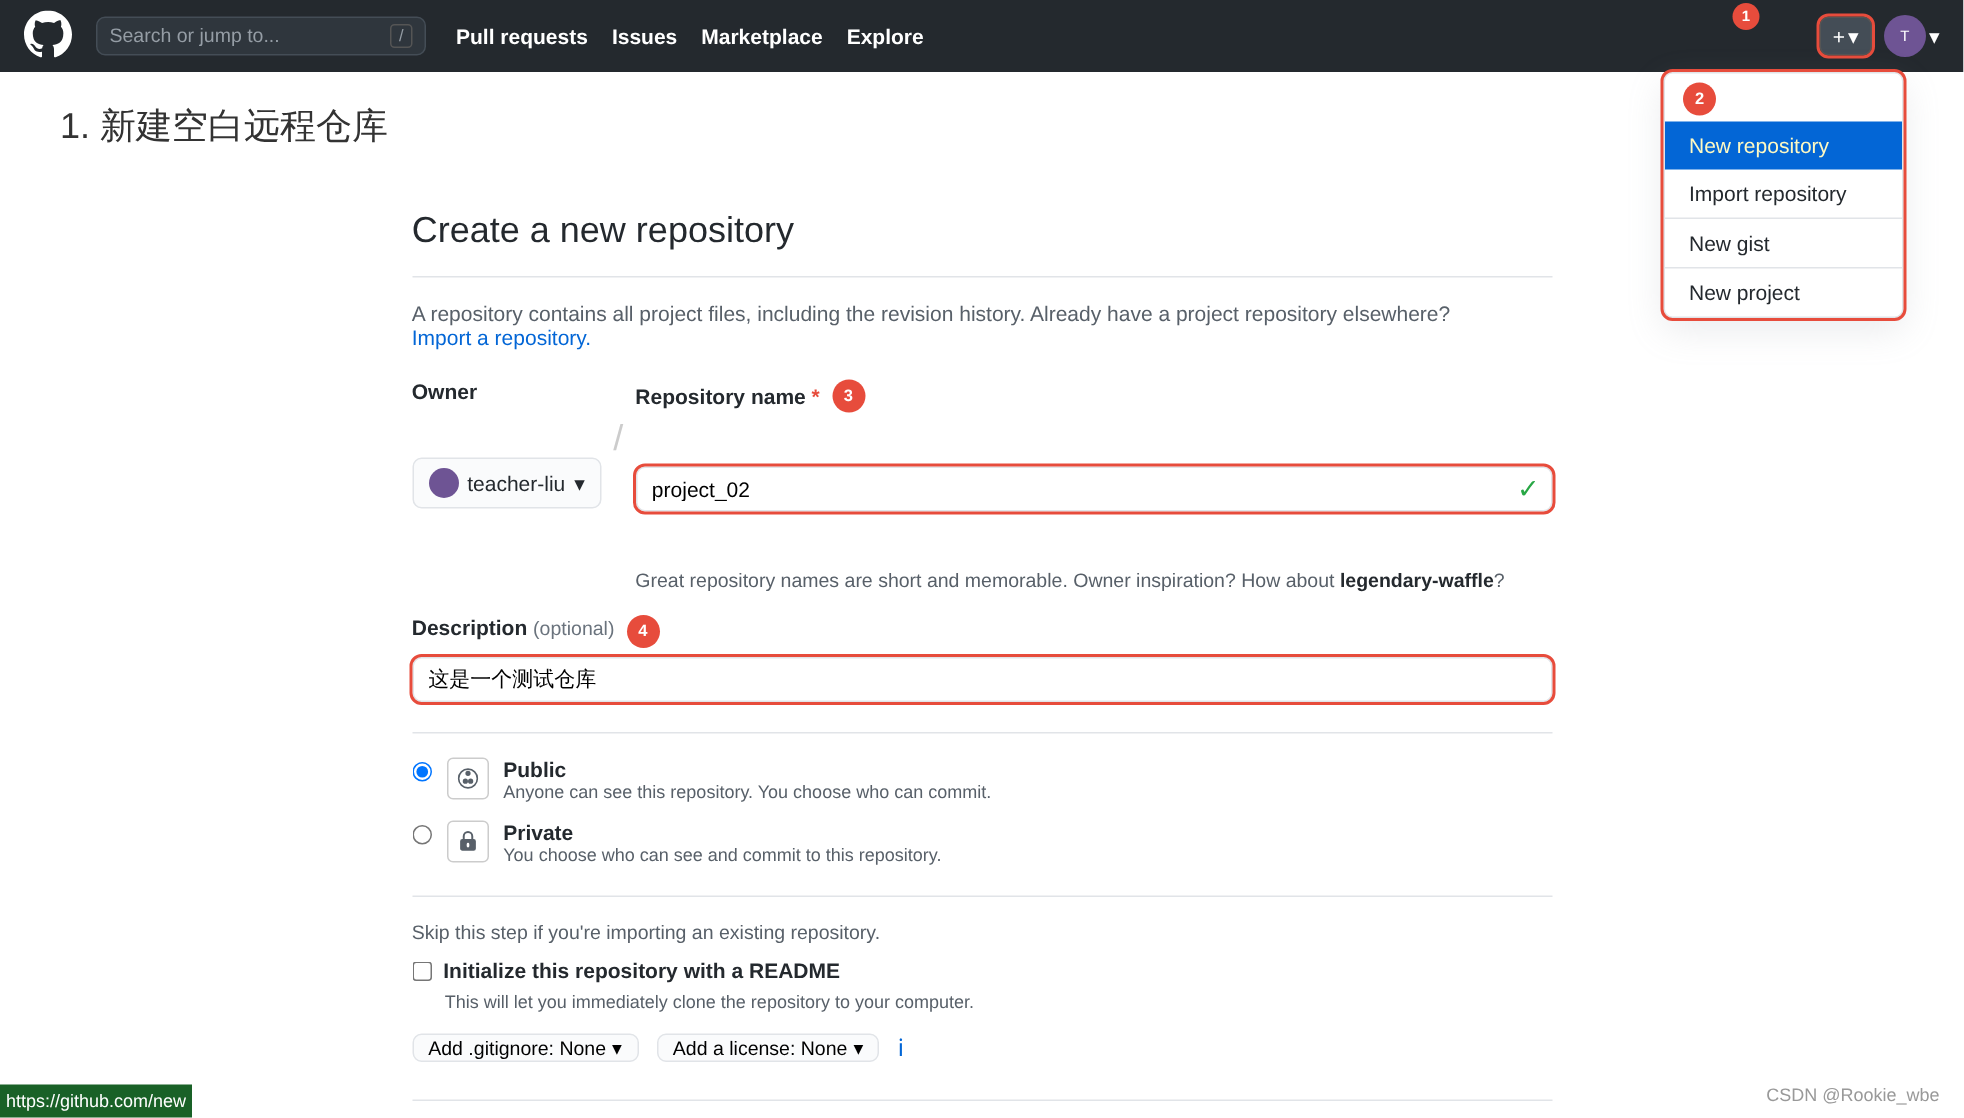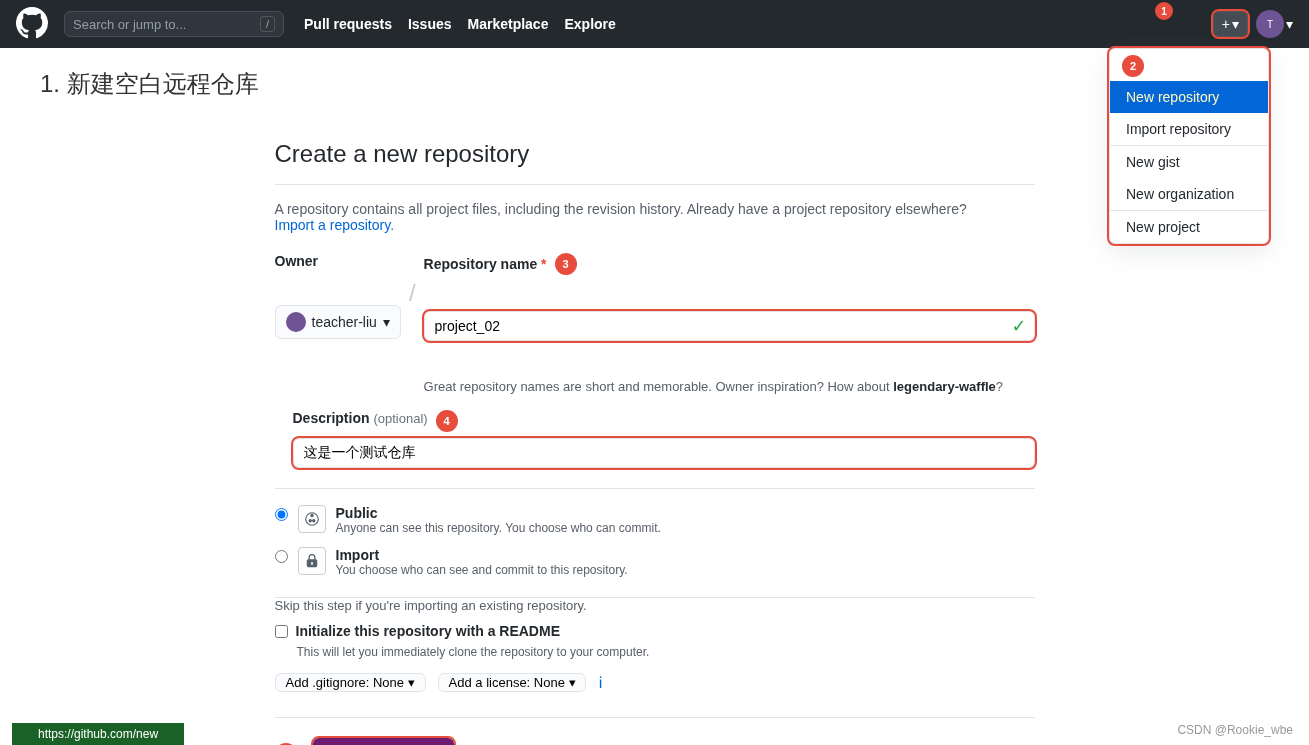--- a/index.html
+++ b/index.html
@@ -30,21 +30,21 @@
     .navbar-logo svg { width: 32px; height: 32px; fill: #fff; }
     .navbar-search {
       background: #2f363d;
       border: 1px solid #444d56;
       border-radius: 6px;
       color: #ccc;
       padding: 4px 8px;
       font-size: 13px;
       width: 220px;
       display: flex;
-      align-items: center;
+      align-items: flex-start;
       justify-content: space-between;
     }
     .navbar-search input {
       background: transparent;
       border: none;
       outline: none;
       color: #ccc;
       font-size: 13px;
       width: 170px;
     }
@@ -306,20 +306,21 @@
     }
     .visibility-text p {
       font-size: 12px;
       color: #586069;
     }
 
     
     .init-section {
       margin-top: 20px;
       border-top: 1px solid #e1e4e8;
+      padding-top: 16px;
     }
     .init-text {
       font-size: 13px;
       color: #586069;
       margin-bottom: 10px;
     }
     .checkbox-row {
       display: flex;
       align-items: flex-start;
       gap: 8px;
@@ -381,24 +382,24 @@
       font-weight: 600;
       cursor: pointer;
       outline: 2px solid #e74c3c;
       text-align: right;
     }
 
     
     .status-bar {
       position: fixed;
       bottom: 0;
-      left: 12px;
+      left: 0;
       background: #196127;
       color: #fff;
-      padding: 4px 26px;
+      padding: 4px 4px;
       font-size: 12px;
     }
 
     
     .csdn-watermark {
       position: fixed;
       bottom: 8px;
       right: 16px;
       font-size: 12px;
       color: #999;
@@ -462,21 +463,20 @@
 </nav>
 
 <div class="dropdown-menu">
   <div class="step-row" style="padding: 6px 12px 4px;">
     <div class="step-circle">2</div>
   </div>
   <div class="dropdown-item active">New repository</div>
   <div class="dropdown-item">Import repository</div>
   <div class="dropdown-divider"></div>
   <div class="dropdown-item">New gist</div>
-  <div class="dropdown-item">New organization</div>
   <div class="dropdown-divider"></div>
   <div class="dropdown-item">New project</div>
 </div>
 
 <h1 class="page-title">1.  新建空白远程仓库</h1>
 
 <div class="main-content">
   <h2 class="form-title">Create a new repository</h2>
   <p class="form-subtitle">
     <span>A repository contains all project files, including the revision history. Already have a project repository elsewhere?</span>
@@ -507,21 +507,21 @@
       <div class="repo-name-input-wrapper">
         <input type="text" class="repo-name-input" value="project_02" style="">
         <span class="check-icon">✓</span>
       </div>
       <p class="repo-hint">
         <span>Great repository names are short and memorable. Owner inspiration? How about </span><strong>legendary-waffle</strong>?
       </p>
     </div>
   </div>
 
-  <div style="margin-top:16px;margin-left:18px;">
+  <div style="margin-top:16px;">
     <div style="display:flex;align-items:center;gap:8px;margin-bottom:6px;">
       <div class="description-label">
         <span>Description</span>
         <span class="optional" style="font-weight:400;color:#6a737d;font-size:13px;"> <span>(optional)</span></span>
       </div>
       <div class="step-circle">4</div>
     </div>
     <div style="outline:2px solid #e74c3c;border-radius:6px;">
       <input type="text" class="description-input" value="这是一个测试仓库" style="">
     </div>
@@ -542,21 +542,21 @@
       </div>
     </div>
     <div class="visibility-option">
       <input type="radio" name="visibility" id="private-radio" style="">
       <div class="visibility-icon">
         <svg width="14" height="14" viewBox="0 0 16 16" fill="#586069">
             <path fill-rule="evenodd" d="M4 4v2h-.25A1.75 1.75 0 002 7.75v5.5c0 .966.784 1.75 1.75 1.75h8.5A1.75 1.75 0 0014 13.25v-5.5A1.75 1.75 0 0012.25 6H12V4a4 4 0 00-8 0zm6.5 2V4a2.5 2.5 0 00-5 0v2h5zM8 9a1 1 0 011 1v1.5a1 1 0 11-2 0V10a1 1 0 011-1z"></path>
           </svg>
       </div>
       <div class="visibility-text">
-        <strong>Import</strong>
+        <strong>Private</strong>
         <p>You choose who can see and commit to this repository.</p>
       </div>
     </div>
   </div>
 
   <div class="init-section">
     <p class="init-text">Skip this step if you're importing an existing repository.</p>
     <div class="checkbox-row">
       <input type="checkbox" id="init-readme" style="">
       <label for="init-readme" class="checkbox-label">Initialize this repository with a README</label>

